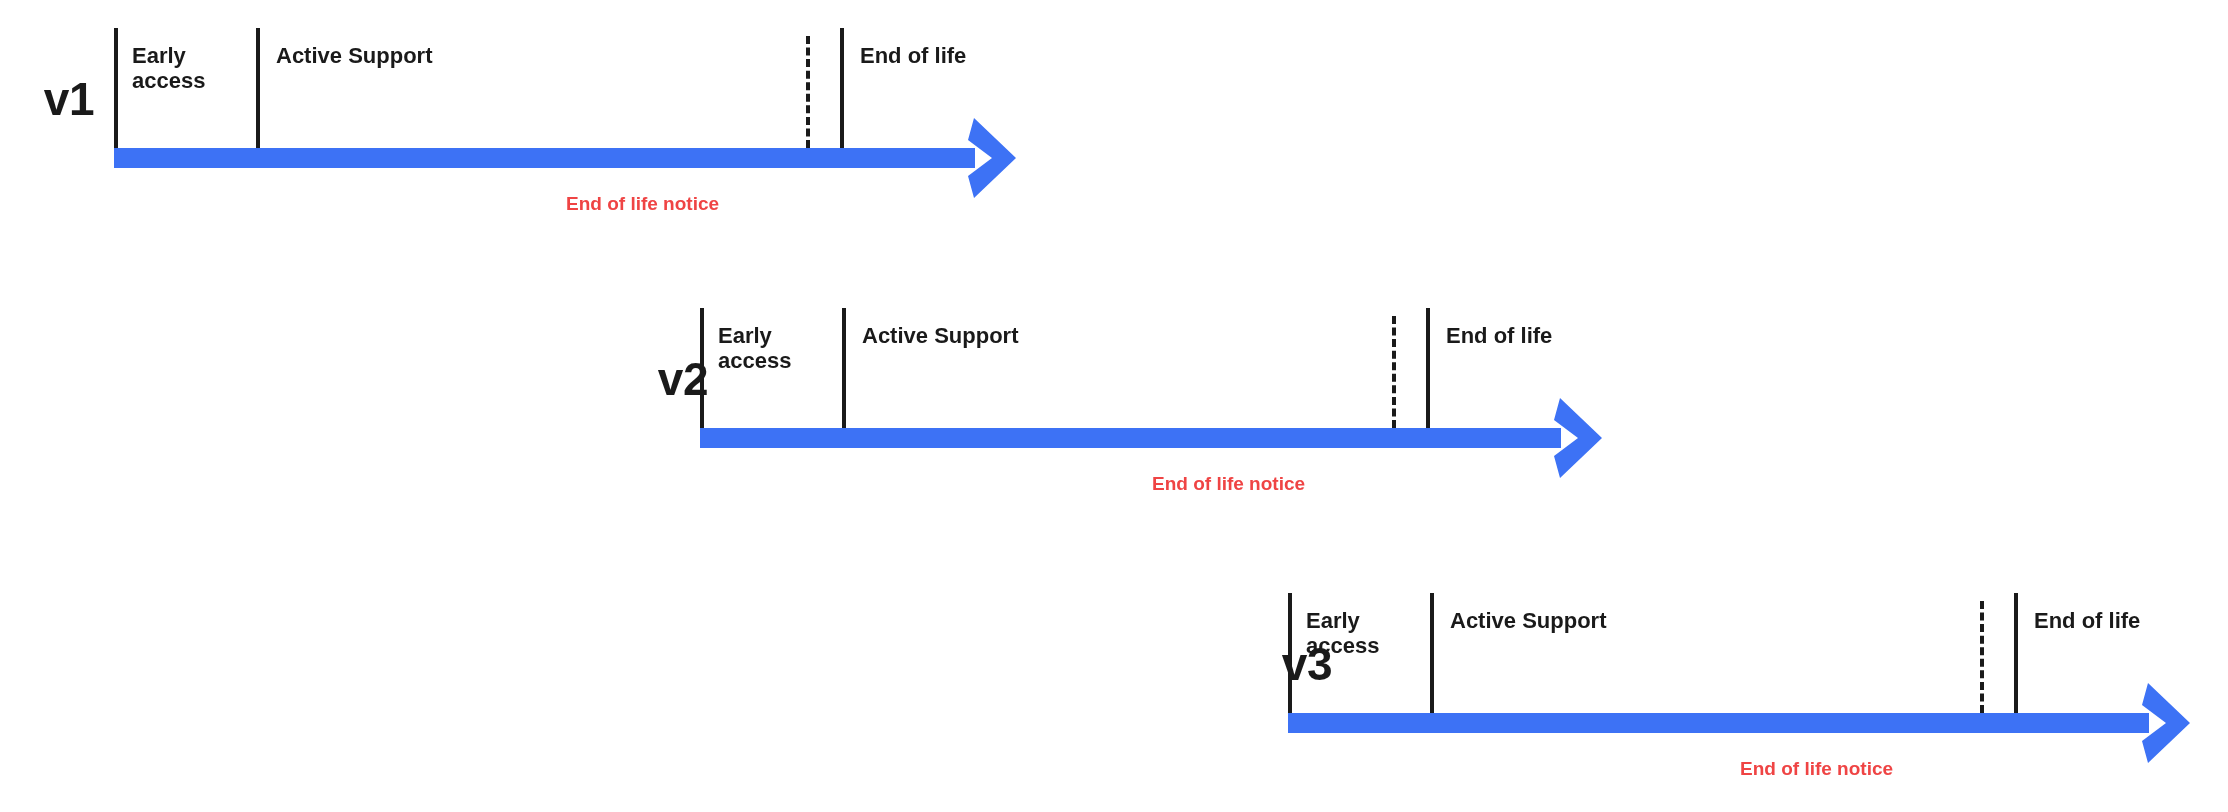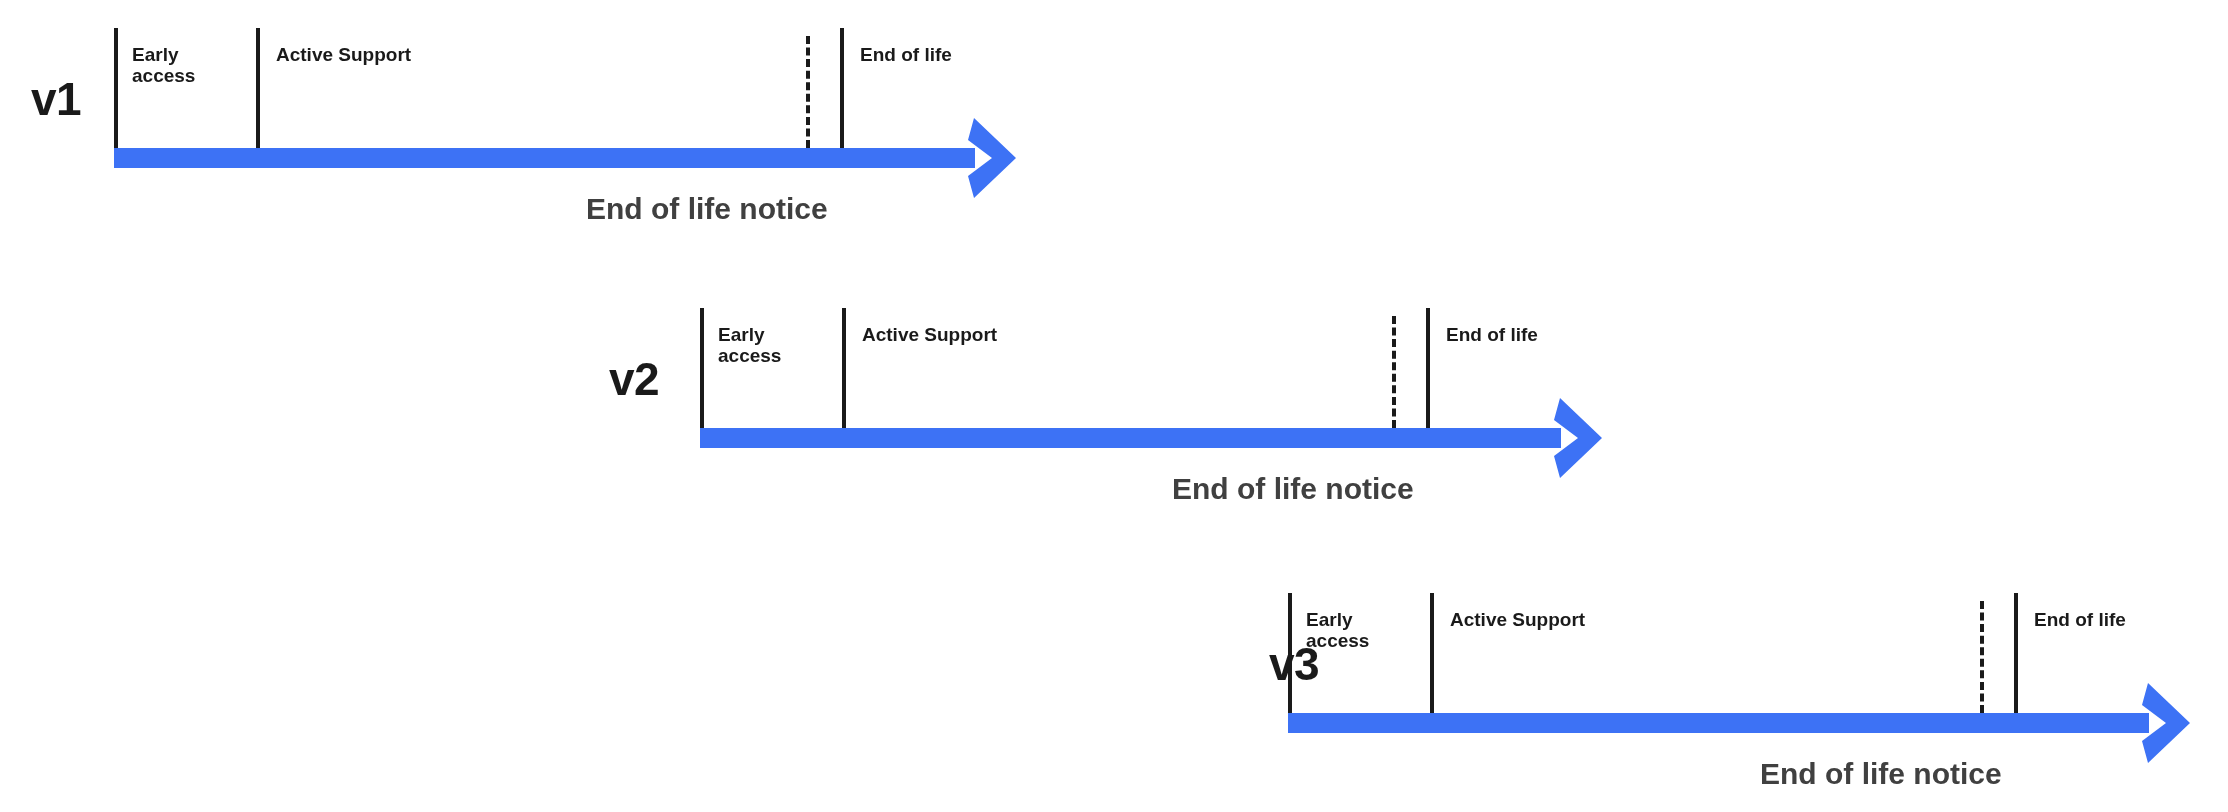--- a/index.html
+++ b/index.html
@@ -27,66 +27,65 @@
 
   
   .version-label {
     position: absolute;
     font-size: 46px;
     font-weight: 700;
     color: #1a1a1a;
     letter-spacing: -0.5px;
     line-height: 1;
     white-space: nowrap;
-    text-align: center;
+    text-align: right;
   }
 
   
   .divider {
     position: absolute;
     width: 4px;
     background: #1a1a1a;
   }
 
   
   .divider-dashed {
     position: absolute;
     width: 0;
     border-left: 4px dashed #1a1a1a;
   }
 
   
   .phase-label {
     position: absolute;
-    font-size: 19px;
+    font-size: 22px;
     font-weight: 700;
     color: #1a1a1a;
     line-height: 1.12;
     white-space: pre-line;
   }
 
   
   .arrow-shaft {
     position: absolute;
     height: 20px;
   }
   .arrow-head {
     position: absolute;
   }
   .arrow-head svg { display: block; }
 
   
   .notice-label {
     position: absolute;
-    font-size: 30px;
+    font-size: 19px;
     font-weight: 700;
-    color: #404040;
+    color: #ef4444;
     line-height: 1;
     white-space: nowrap;
-    margin-left: 20px;
   }
 </style>
 </head>
 <body>
 
 <div id="canvas">
     <div class="timeline" style="left: 0px; top: 18px; width: 2228px;">
       <div class="version-label" style="left: 18px; top: 58px; width: 76px;">v1</div>
       <div class="divider" style="left: 114px; top: 10px; height: 120px;"></div>
       <div class="divider" style="left: 256px; top: 10px; height: 120px;"></div>
@@ -98,21 +97,21 @@
       <div class="phase-label" style="left: 860px; top: 26px;">End of life</div>
       <div class="arrow-shaft" style="left: 114px; top: 130px; width: 861px; background: rgb(61, 114, 245);"></div>
       <div class="arrow-head" style="left: 968px; top: 100px;">
         <svg width="48" height="80" viewBox="0 0 48 80">
           <polygon points="6,0 48,40 6,80 0,58 24,40 0,22" fill="#3D72F5"></polygon>
         </svg>
       </div>
       <div class="notice-label" style="left: 566px; top: 176px;">End of life notice</div>
     </div>
     <div class="timeline" style="left: 0px; top: 298px; width: 2228px;">
-      <div class="version-label" style="left: 596px; top: 58px; width: 76px;">v2</div>
+      <div class="version-label" style="left: 632px; top: 58px; width: 76px;">v2</div>
       <div class="divider" style="left: 700px; top: 10px; height: 120px;"></div>
       <div class="divider" style="left: 842px; top: 10px; height: 120px;"></div>
       <div class="divider" style="left: 1426px; top: 10px; height: 120px;"></div>
       <div class="divider-dashed" style="left: 1392px; top: 18px; height: 112px;"></div>
       <div class="phase-label" style="left: 718px; top: 26px; width: 110px;">Early
 access</div>
       <div class="phase-label" style="left: 862px; top: 26px;">Active Support</div>
       <div class="phase-label" style="left: 1446px; top: 26px;">End of life</div>
       <div class="arrow-shaft" style="left: 700px; top: 130px; width: 861px; background: rgb(61, 114, 245);"></div>
       <div class="arrow-head" style="left: 1554px; top: 100px;">

